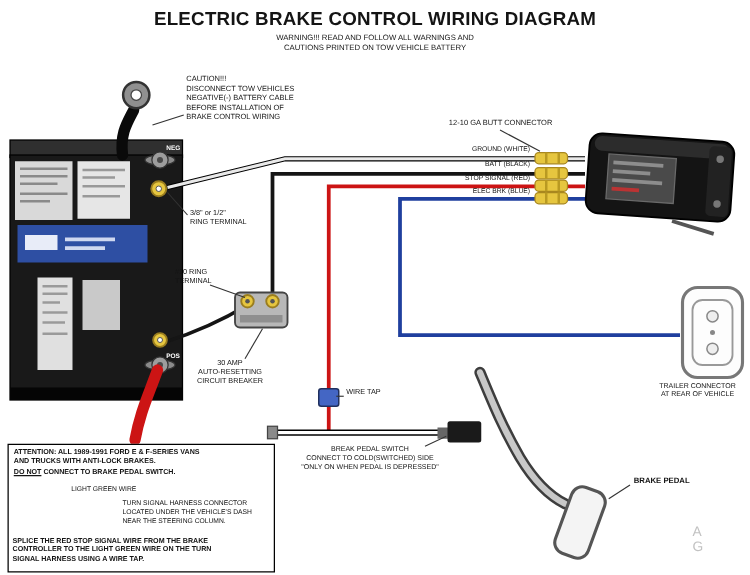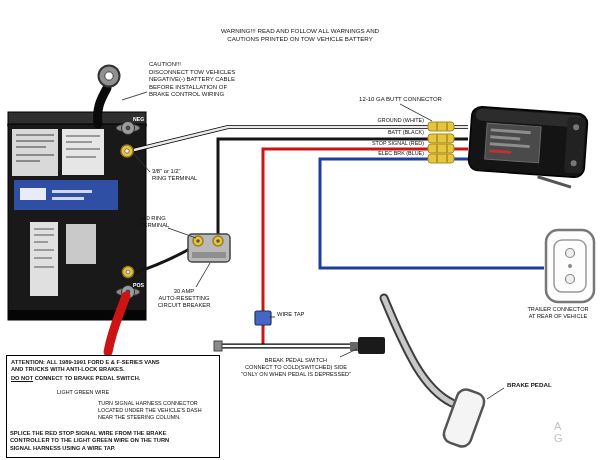--- a/index.html
+++ b/index.html
@@ -168,20 +168,21 @@
       <line x1="168" y1="228" x2="196" y2="238"></line>
       <line x1="196" y1="287" x2="210" y2="263"></line>
       <line x1="400" y1="104" x2="432" y2="121"></line>
       <line x1="275" y1="317" x2="269" y2="317"></line>
       <line x1="504" y1="388" x2="487" y2="399"></line>
       <line x1="340" y1="357" x2="357" y2="349"></line>
       <line x1="60" y1="396" x2="48" y2="404"></line>
     </g>
   </svg>
 
+  <div class="lbl title c" style="left:0;right:0;top:7px;">ELECTRIC BRAKE CONTROL WIRING DIAGRAM</div>
   <div class="lbl c" style="left:0;right:0;top:27px;font-size:6.2px;">WARNING!!! READ AND FOLLOW ALL WARNINGS AND
 CAUTIONS PRINTED ON TOW VEHICLE BATTERY</div>
   <div class="lbl" style="left:149px;top:61px;width:112px;font-size:6px;">CAUTION!!!
 DISCONNECT TOW VEHICLES
 NEGATIVE(-) BATTERY CABLE
 BEFORE INSTALLATION OF
 BRAKE CONTROL WIRING</div>
 
   <div class="lbl" style="left:133px;top:116px;color:#fff;font-size:5.2px;font-weight:bold;">NEG</div>
   <div class="lbl" style="left:133px;top:282px;color:#fff;font-size:5.2px;font-weight:bold;">POS</div>

